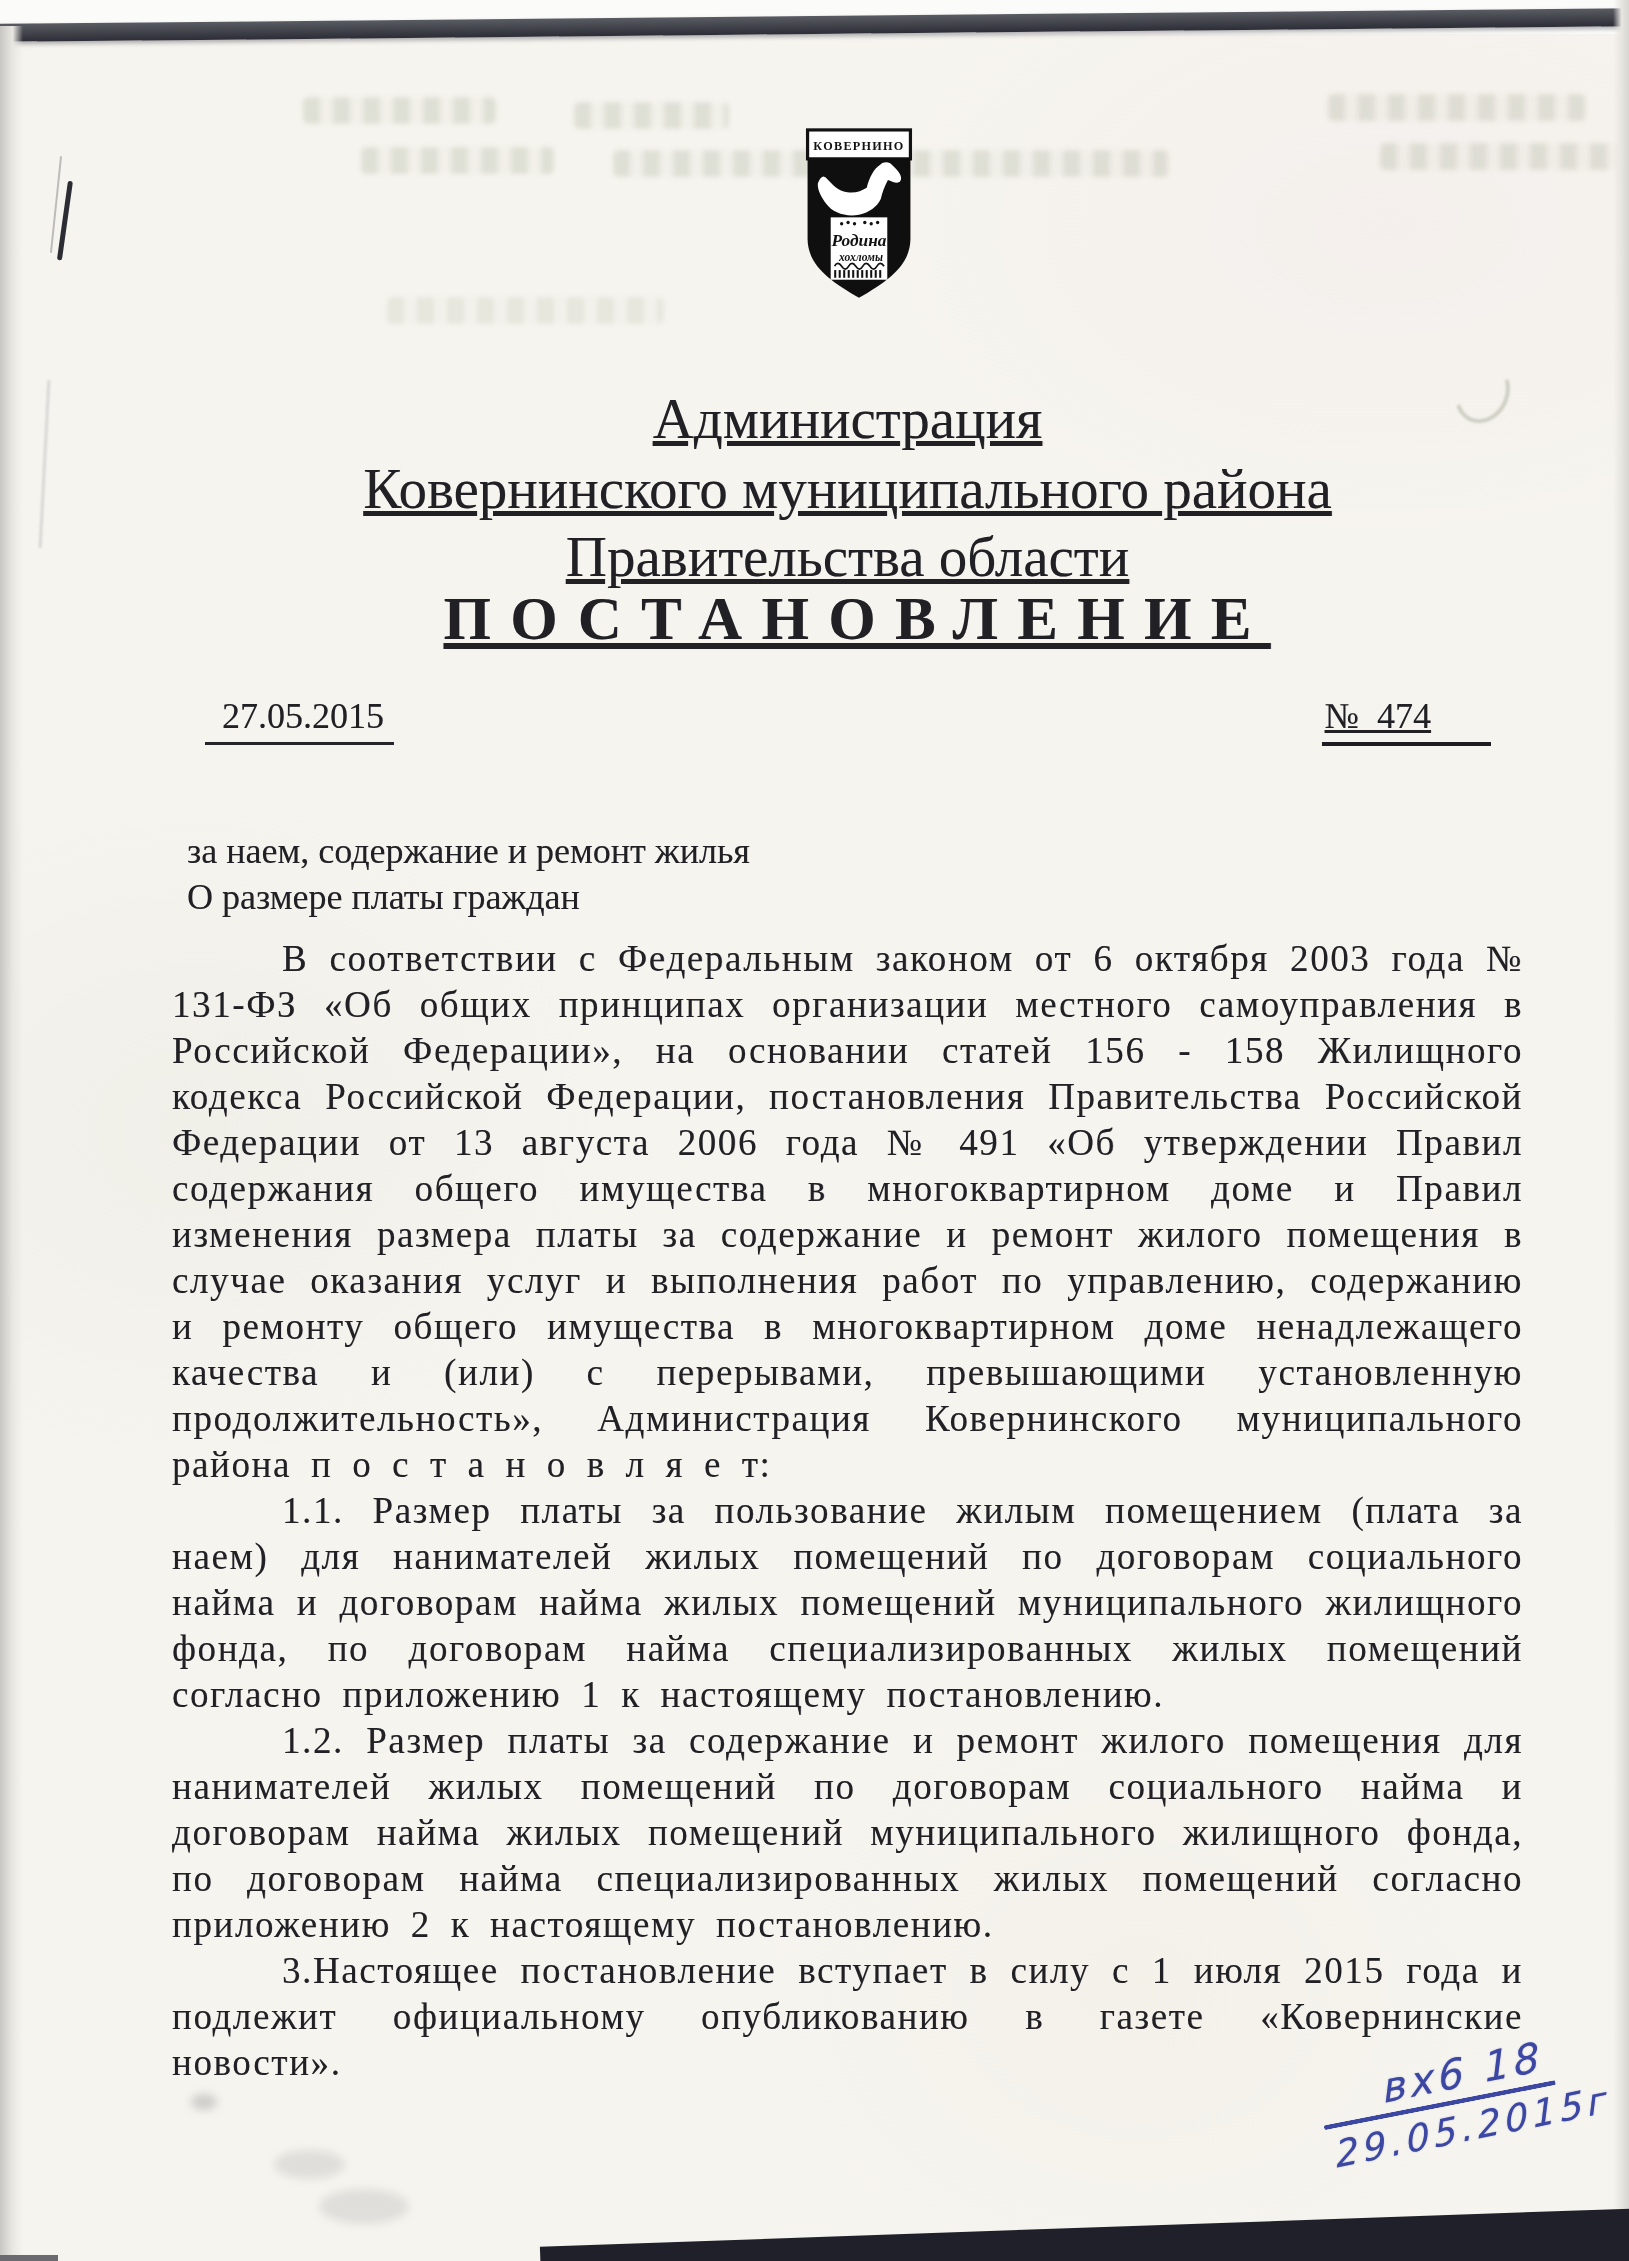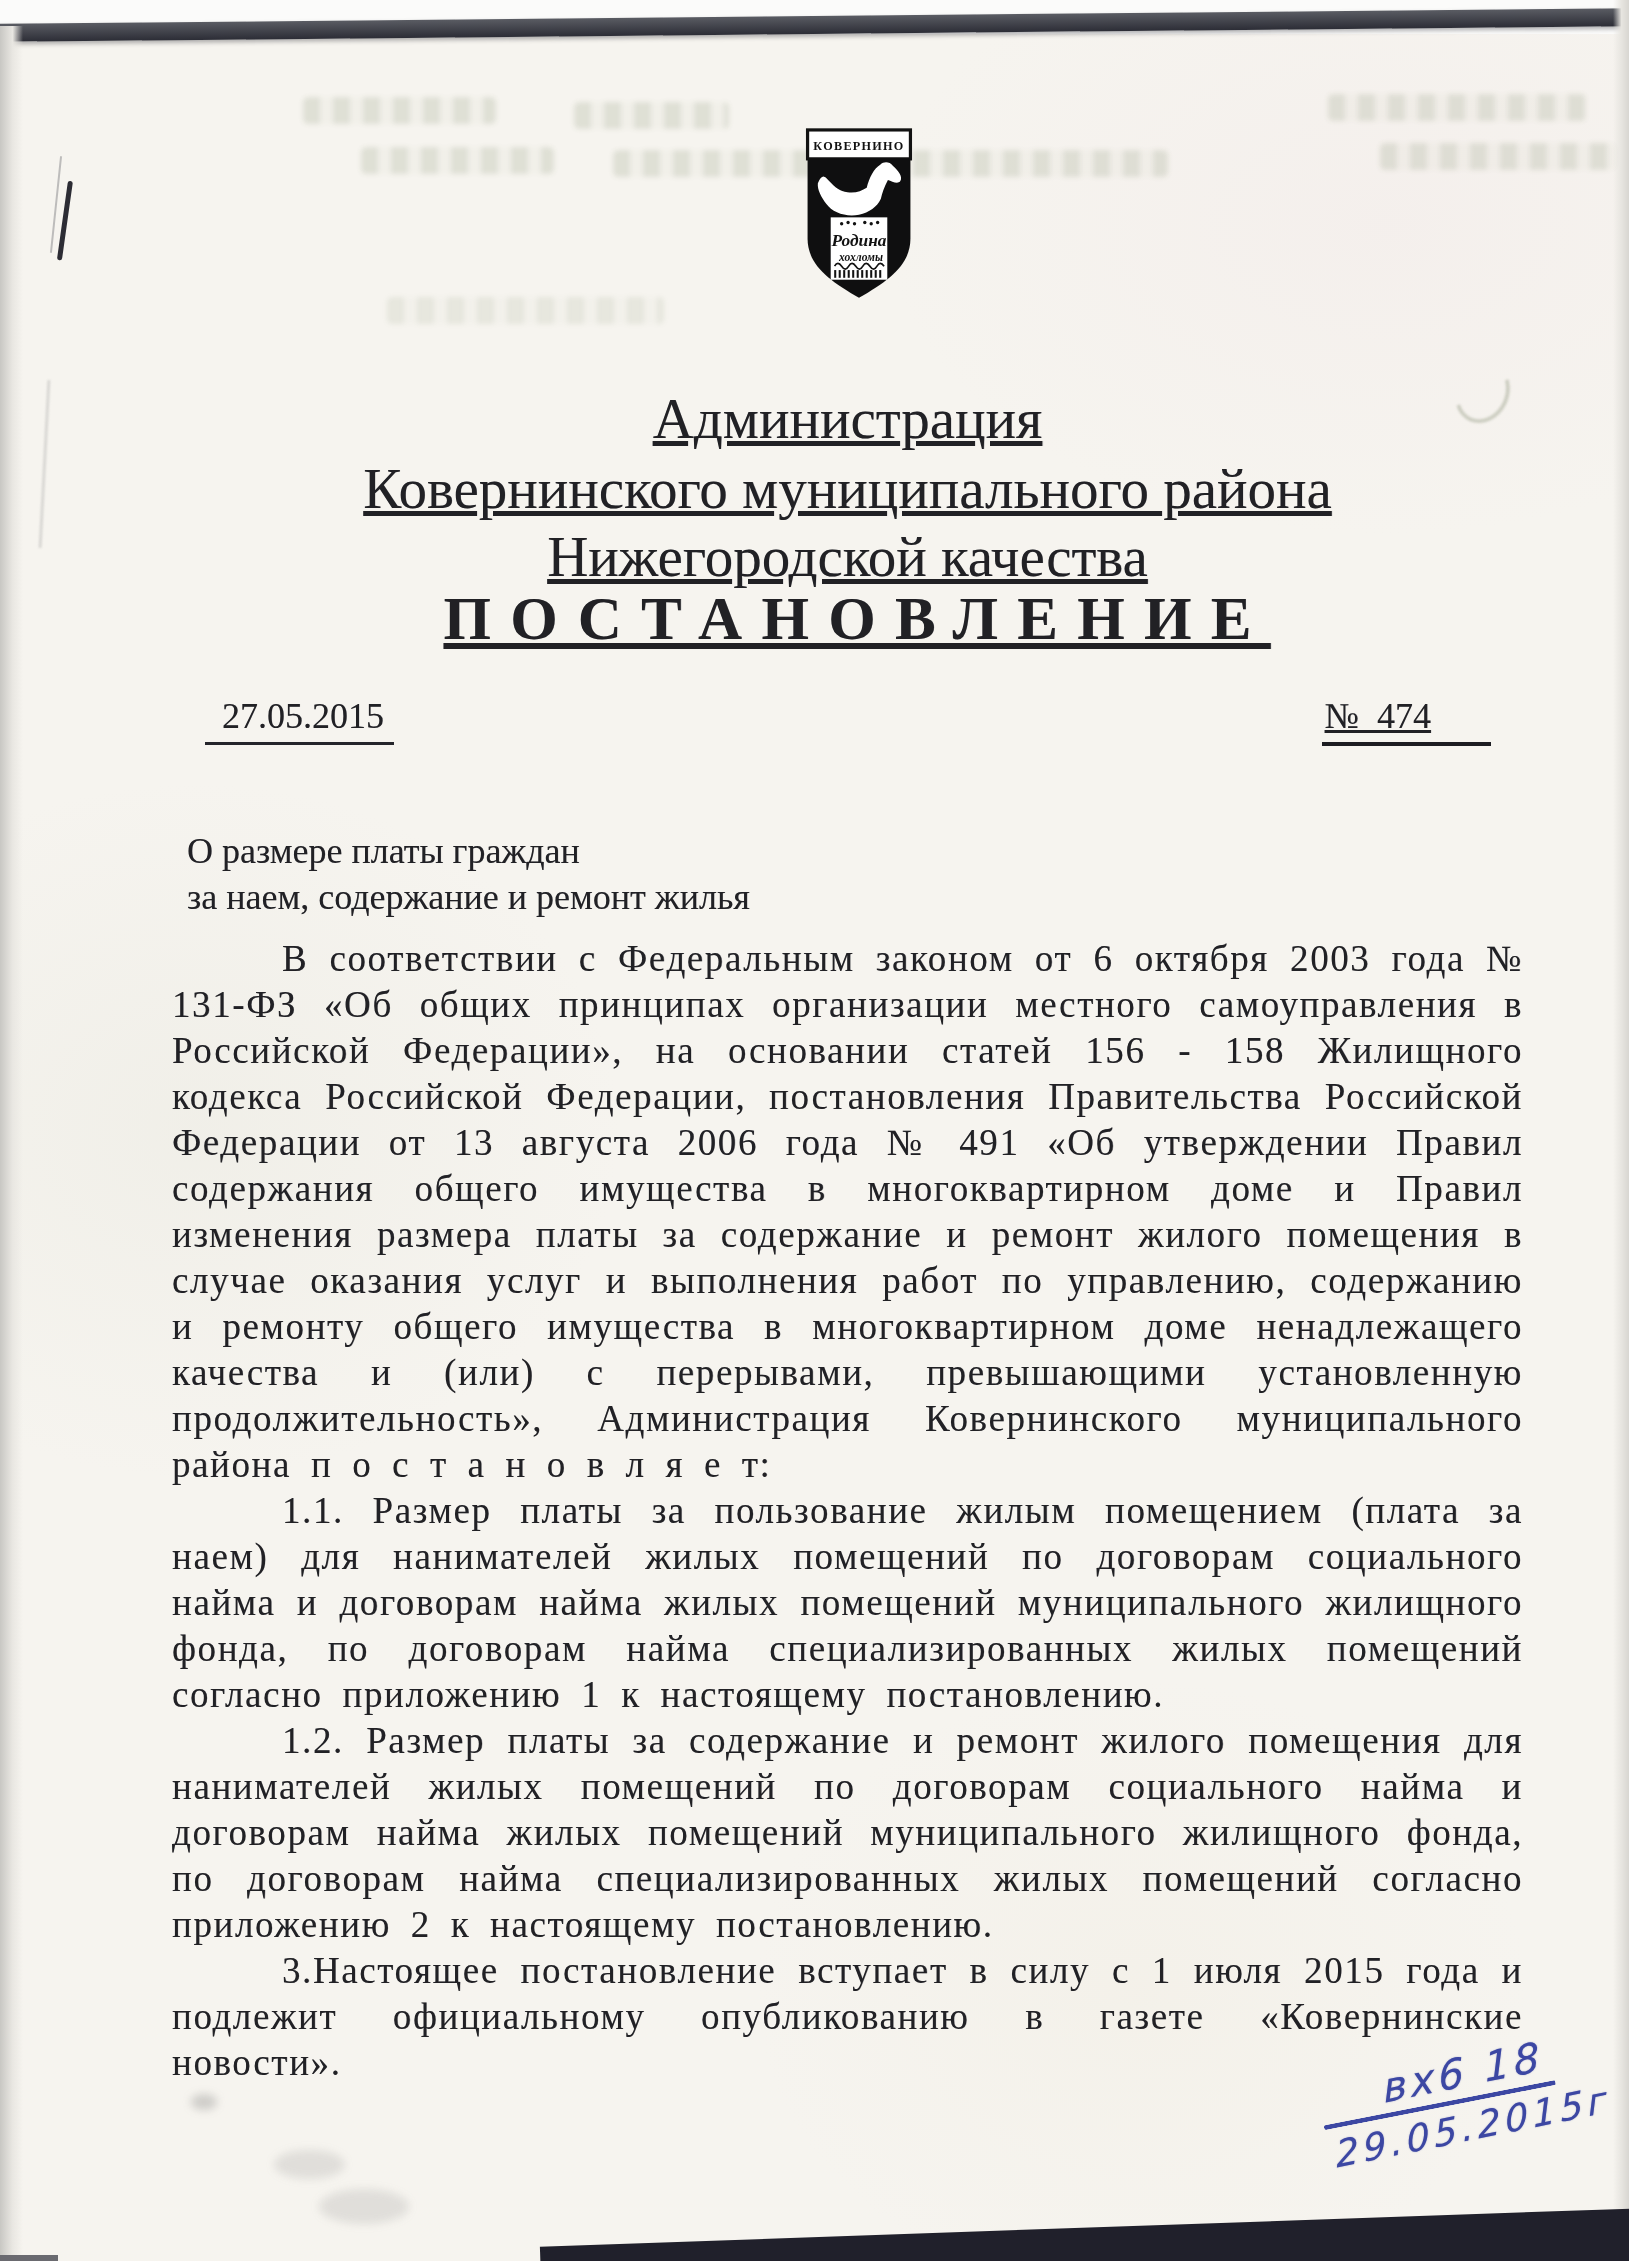--- a/index.html
+++ b/index.html
@@ -144,29 +144,29 @@
         <line x1="96" y1="223" x2="96" y2="235"></line>
       <line x1="103" y1="223" x2="103" y2="235"></line>
         <line x1="110" y1="223" x2="110" y2="235"></line>
       <line x1="117" y1="223" x2="117" y2="235"></line>
     </g>
   </svg>
 </div>
 
 <div class="doc-head h-org1">Администрация</div>
 <div class="doc-head h-org2">Ковернинского муниципального района</div>
-<div class="doc-head h-org3">Нижегородской качества</div>
+<div class="doc-head h-org3">Правительства области</div>
 <div class="doc-head h-type">ПОСТАНОВЛЕНИЕ</div>
 
 <span class="ref-date">27.05.2015</span>
 <span class="ref-num">№  474</span>
 
 <div class="subject">
+  <div>за наем, содержание и ремонт жилья</div>
   <div>О размере платы граждан</div>
-  <div>за наем, содержание и ремонт жилья</div>
 </div>
 
 <div class="body-text">
   <p>В соответствии с Федеральным законом  от 6 октября 2003 года № 131-ФЗ «Об общих принципах организации местного самоуправления в Российской Федерации», на основании  статей 156 - 158 Жилищного кодекса Российской Федерации, постановления Правительства Российской Федерации от 13 августа 2006 года № 491 «Об утверждении Правил содержания общего имущества в многоквартирном доме и Правил изменения размера платы за содержание и ремонт жилого помещения в случае оказания услуг и выполнения работ по управлению, содержанию и ремонту общего имущества в многоквартирном доме ненадлежащего качества и (или) с перерывами, превышающими установленную продолжительность», Администрация Ковернинского муниципального района п о с т а н о в л я е т:</p>
   <p>1.1. Размер платы за пользование жилым помещением (плата за наем)  для нанимателей жилых помещений по договорам социального найма и договорам найма жилых помещений муниципального жилищного фонда, по договорам найма специализированных жилых помещений согласно приложению 1 к настоящему постановлению.</p>
   <p>1.2. Размер платы за содержание и ремонт жилого помещения для нанимателей жилых помещений по договорам социального найма и договорам найма жилых помещений муниципального жилищного фонда, по договорам найма специализированных жилых помещений согласно приложению 2  к настоящему постановлению.</p>
   <p>3.Настоящее постановление вступает в силу с 1 июля 2015 года и подлежит официальному опубликованию в газете «Ковернинские новости».</p>
 </div>
 
 <div class="handnote">

